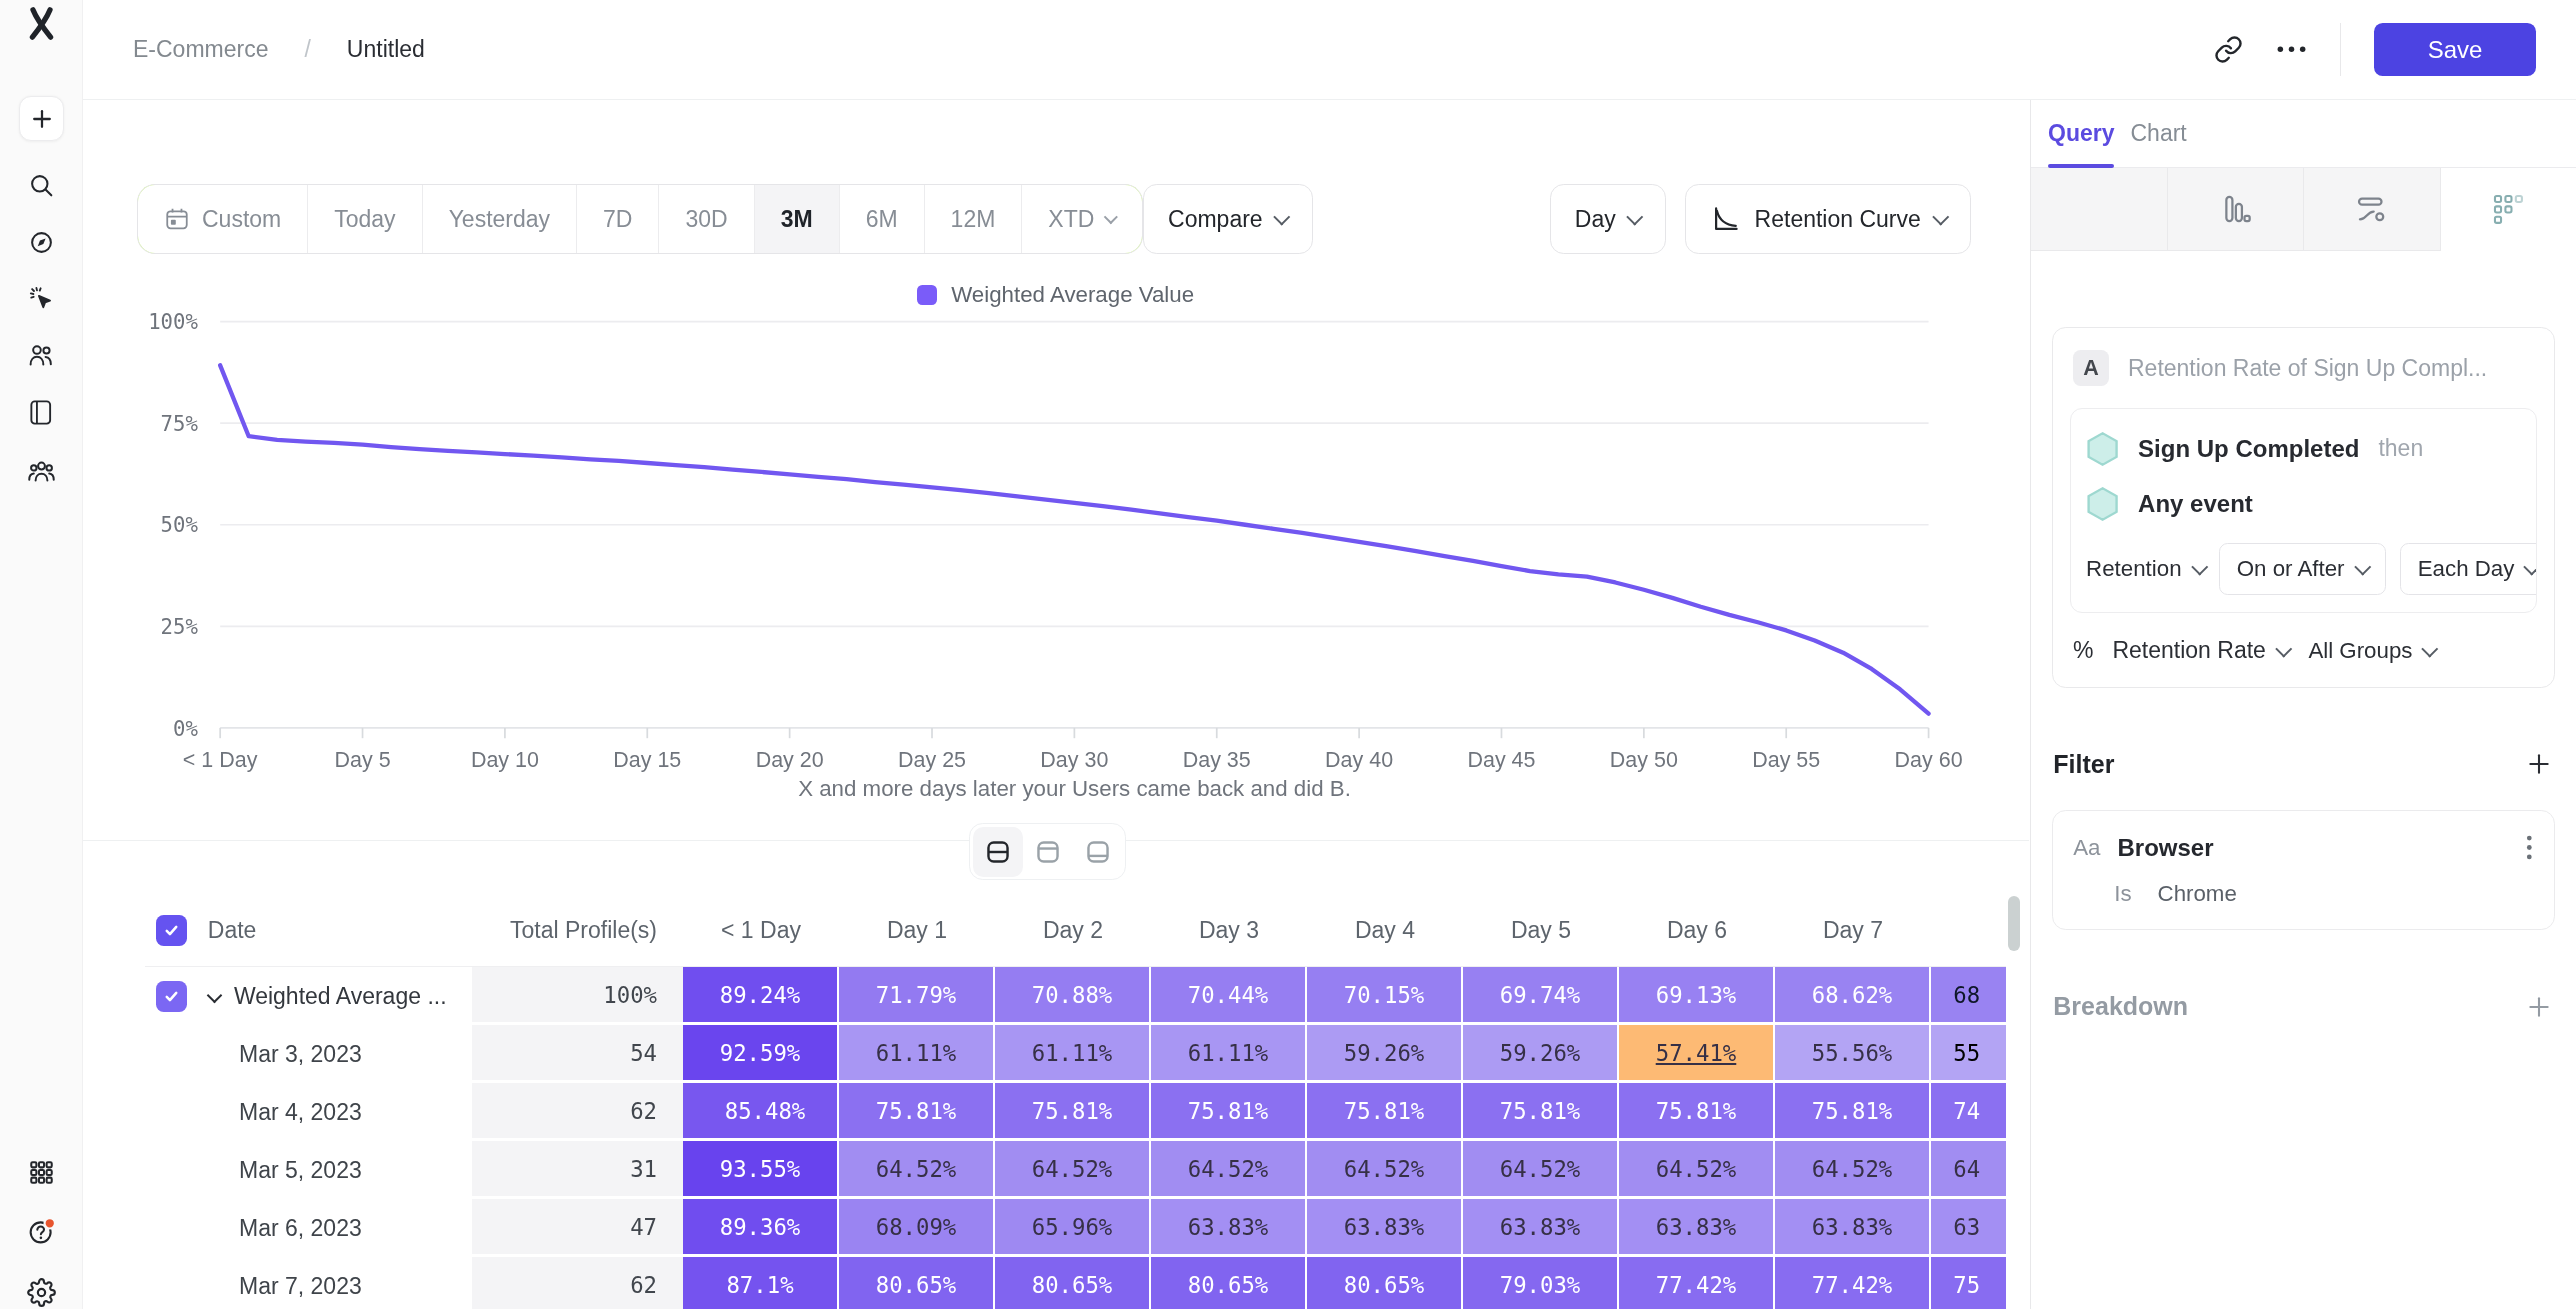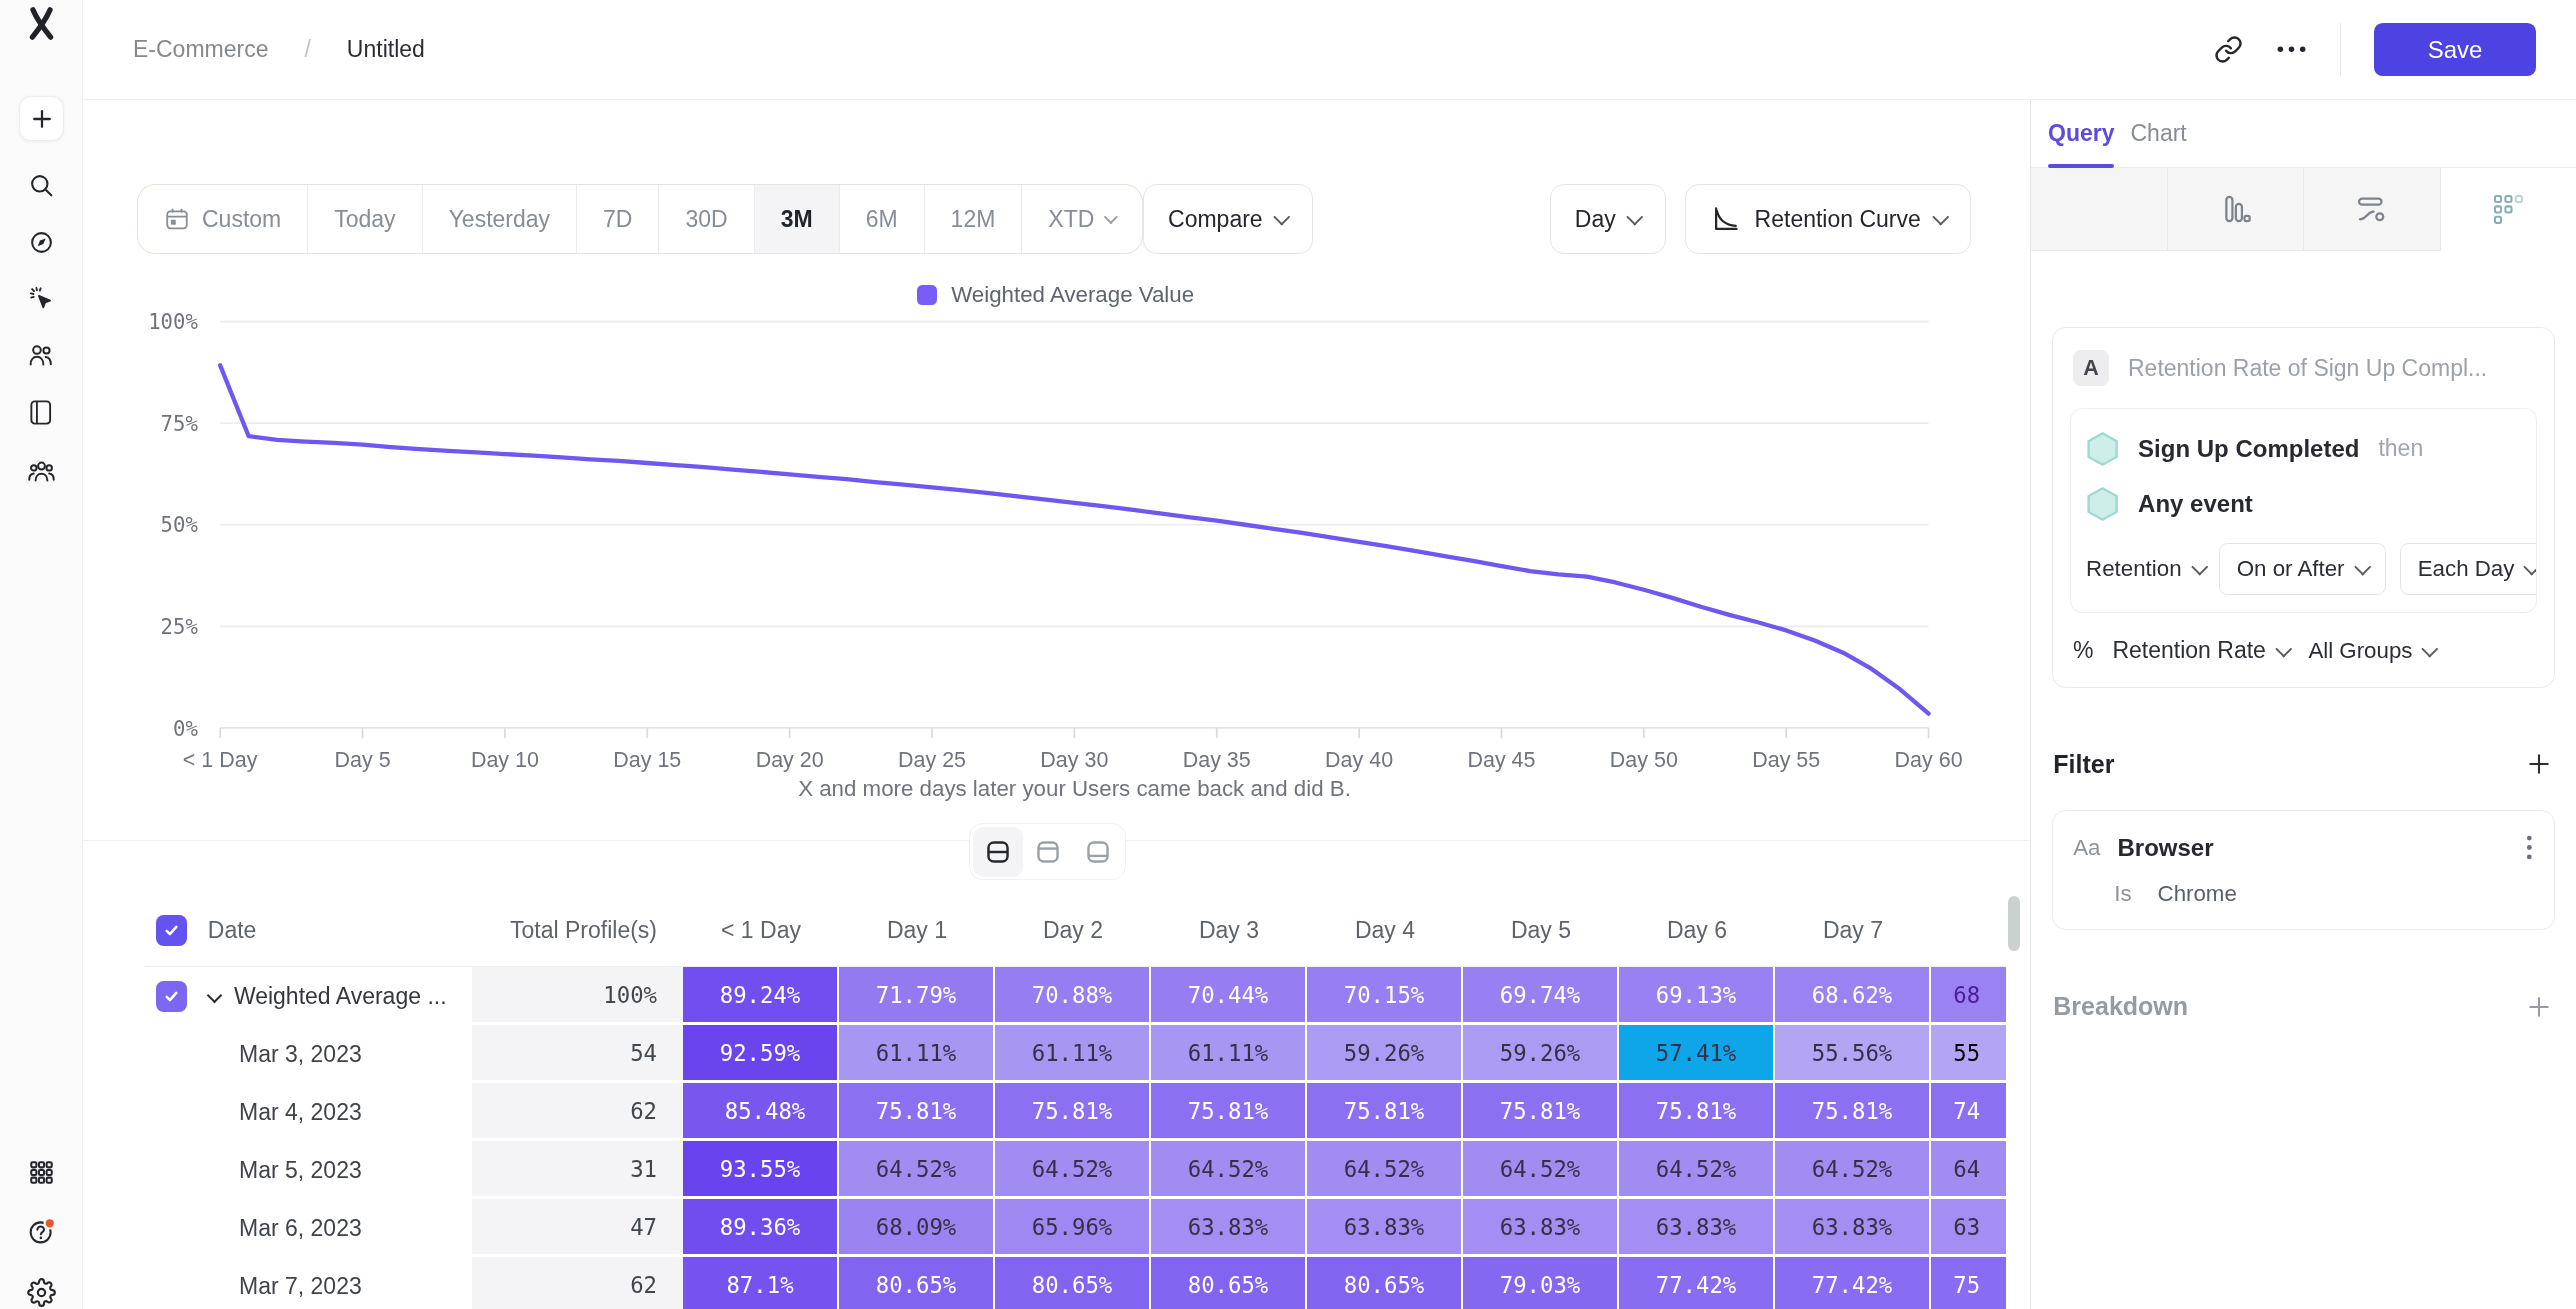--- a/index.html
+++ b/index.html
@@ -398,34 +398,34 @@
         </div>
         <div class="cell tot">100%</div>
         <div class="cell day val" style="background: rgb(112, 78, 239); color: rgb(255, 255, 255);">89.24%</div>
         <div class="cell day val" style="background: rgb(147, 122, 241); color: rgb(255, 255, 255);">71.79%</div>
         <div class="cell day val" style="background: rgb(149, 125, 242); color: rgb(255, 255, 255);">70.88%</div>
         <div class="cell day val" style="background: rgb(150, 126, 242); color: rgb(255, 255, 255);">70.44%</div>
         <div class="cell day val" style="background: rgb(150, 127, 242); color: rgb(255, 255, 255);">70.15%</div>
         <div class="cell day val" style="background: rgb(151, 128, 242); color: rgb(255, 255, 255);">69.74%</div>
         <div class="cell day val" style="background: rgb(152, 129, 242); color: rgb(255, 255, 255);">69.13%</div>
         <div class="cell day val" style="background: rgb(153, 131, 242); color: rgb(255, 255, 255);">68.62%</div>
-        <div class="cell part val" style="background: rgb(153, 131, 242); color: #4c1d95;">68</div>
+        <div class="cell part val" style="background: rgb(153, 131, 242); color: #0f172a;">68</div>
       </div>
       <div class="tr trow">
         <div class="cell lab">
           <span class="date-label">Mar 3, 2023</span>
         </div>
         <div class="cell tot">54</div>
         <div class="cell day val" style="background: rgb(106, 69, 238); color: rgb(255, 255, 255);">92.59%</div>
         <div class="cell day val" style="background: rgb(168, 150, 243); color: rgb(54, 48, 70);">61.11%</div>
         <div class="cell day val" style="background: rgb(168, 150, 243); color: rgb(54, 48, 70);">61.11%</div>
         <div class="cell day val" style="background: rgb(168, 150, 243); color: rgb(54, 48, 70);">61.11%</div>
         <div class="cell day val" style="background: rgb(172, 155, 243); color: rgb(54, 48, 70);">59.26%</div>
         <div class="cell day val" style="background: rgb(172, 155, 243); color: rgb(54, 48, 70);">59.26%</div>
-        <div class="cell day val" style="background: #0ea5e9; color: rgb(54, 48, 70);">57.41%</div>
+        <div class="cell day val" style="background: #fdba74; color: rgb(54, 48, 70); text-decoration: underline;">57.41%</div>
         <div class="cell day val" style="background: rgb(179, 164, 244); color: rgb(54, 48, 70);">55.56%</div>
         <div class="cell part val" style="background: rgb(179, 164, 244); color: #000000;">55</div>
       </div>
       <div class="tr trow">
         <div class="cell lab">
           <span class="date-label">Mar 4, 2023</span>
         </div>
         <div class="cell tot">62</div>
         <div class="cell day val" style="background: rgb(120, 87, 239); color: rgb(255, 255, 255); padding-left: 10px;">85.48%</div>
         <div class="cell day val" style="background: rgb(139, 112, 241); color: rgb(255, 255, 255);">75.81%</div>

